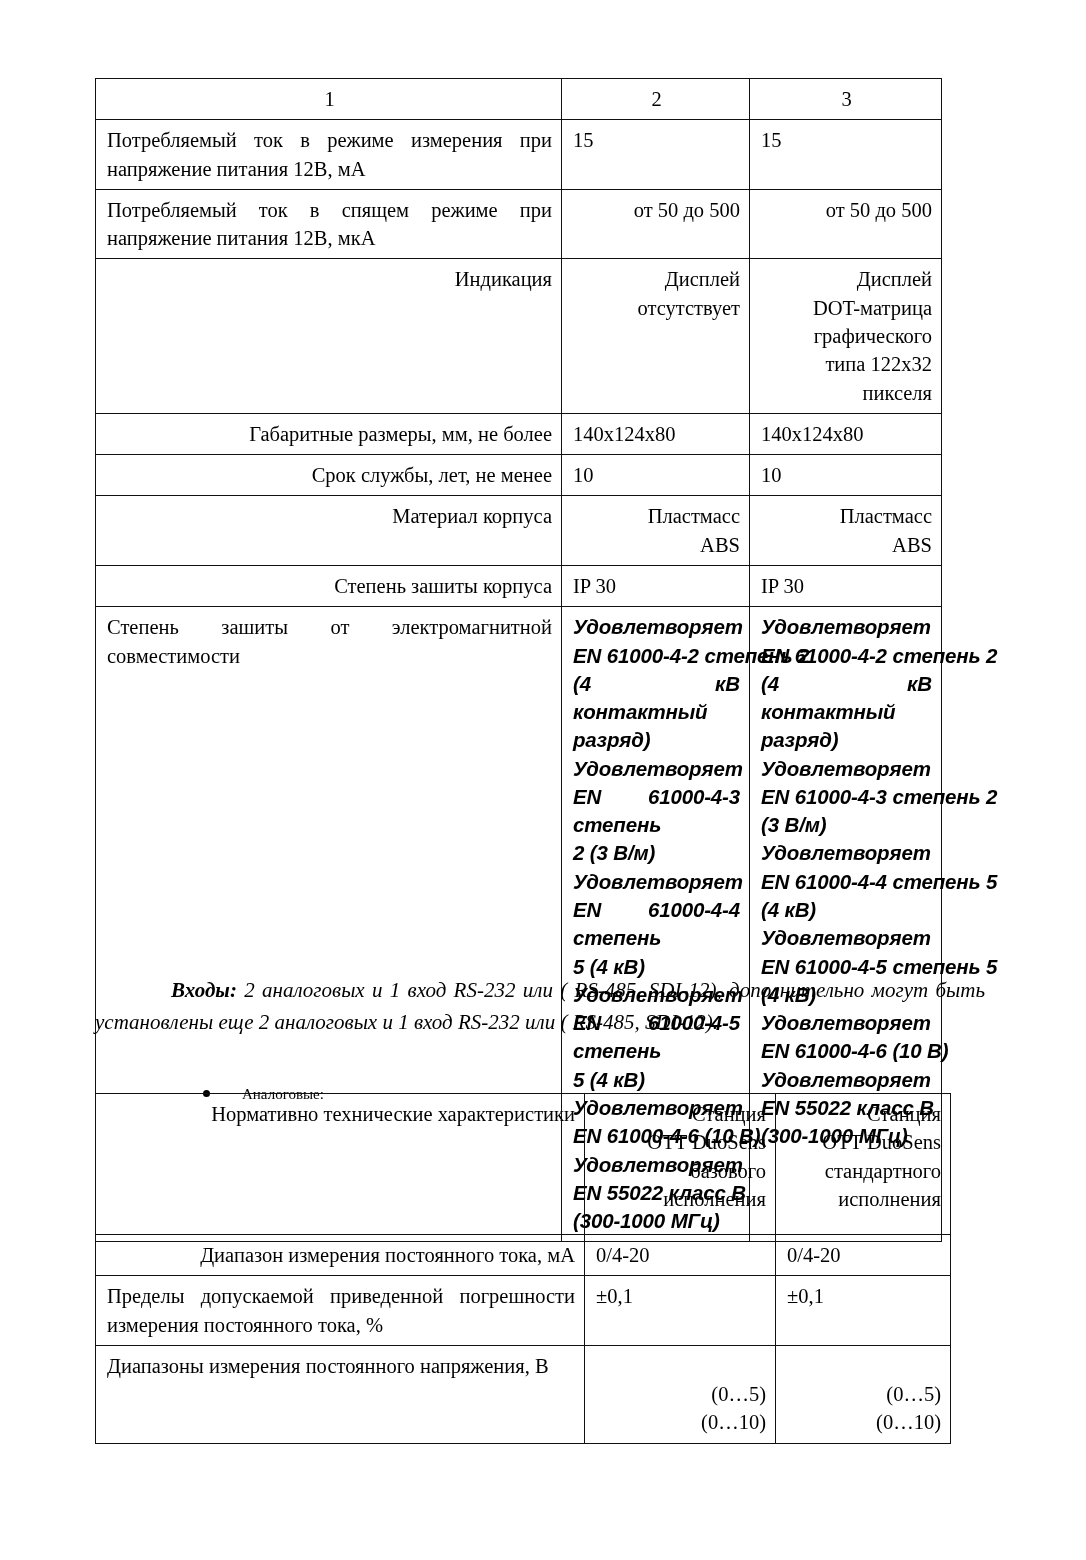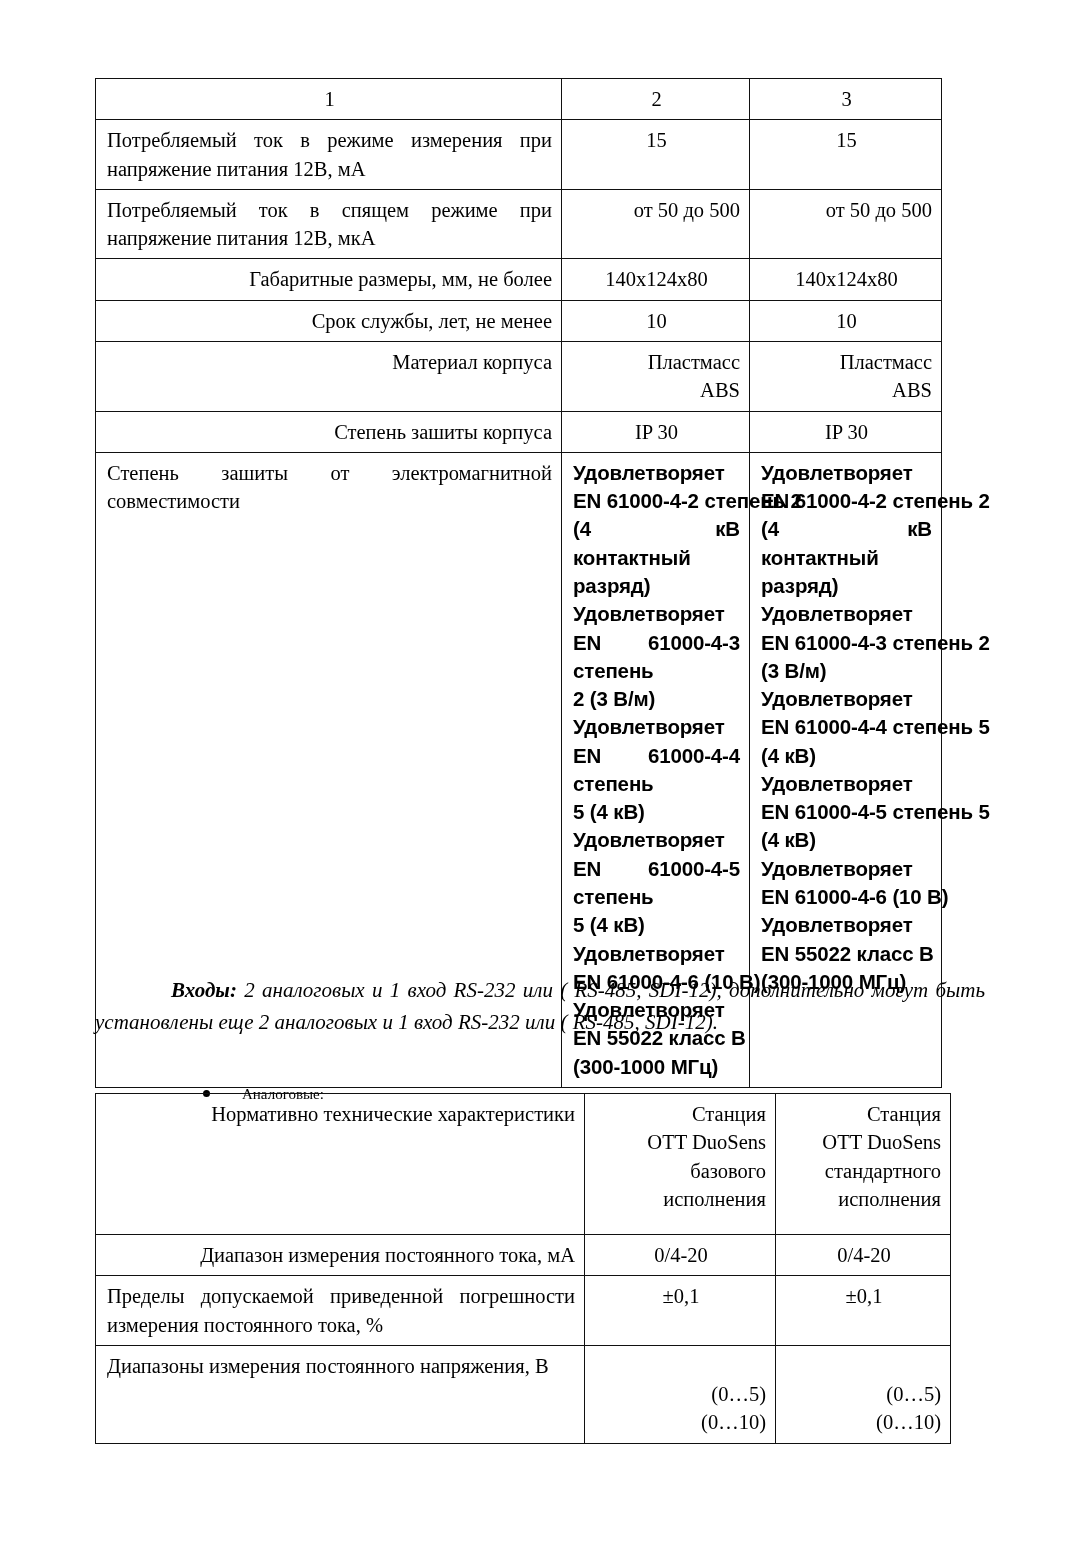--- a/index.html
+++ b/index.html
@@ -48,36 +48,37 @@
 
   #table-analog {
     left: 95px;
     top: 1093px;
     width: 855px;
   }
   #table-analog col.c1 { width: 489px; }
   #table-analog col.c2 { width: 191px; }
   #table-analog col.c3 { width: 175px; }
 
-  .c-center { text-align: center; }
+  .c-center { text-align: left; }
   .c-left   { text-align: right; }
   .c-just   { text-align: justify; text-align-last: left; }
 
   .hdr-num { text-align: center; font-size: 21px; padding-top: 5px; padding-bottom: 5px; }
 
   
   .emc {
     font-family: "Liberation Sans", "DejaVu Sans", sans-serif;
     font-size: 13.2px;
     line-height: 1.42;
     font-weight: 600;
     letter-spacing: -0.15px;
     padding: 7px 7px 7px 8px;
     text-align: justify;
     text-align-last: left;
+    font-style: italic;
   }
   .emc div { white-space: nowrap; }
   .emc div.j {
     white-space: normal;
     text-align: justify;
     text-align-last: justify;
   }
 
   .tall-indic { height: 140px; }
   .tall-emc   { height: 362px; margin-top: 8px; }
@@ -140,20 +141,34 @@
         <td class="c-center">15</td>
         <td class="c-center">15</td>
       </tr>
 
       <tr>
         <td class="c-just">Потребляемый ток в спящем режиме при напряжение питания 12В, мкА</td>
         <td class="c-left">от 50 до 500</td>
         <td class="c-left">от 50 до 500</td>
       </tr>
 
+      <tr>
+        <td class="c-left tall-indic">Индикация</td>
+        <td class="c-left linecell">
+            <div>Дисплей</div>
+            <div>отсутствует</div>
+          </td>
+        <td class="c-left linecell">
+            <div>Дисплей</div>
+            <div>DOT-матрица</div>
+            <div>графического</div>
+            <div>типа        122х32</div>
+            <div>пикселя</div>
+          </td>
+      </tr>
 
       <tr>
         <td class="c-left">Габаритные размеры, мм, не более</td>
         <td class="c-center">140х124х80</td>
         <td class="c-center">140х124х80</td>
       </tr>
 
 
       <tr>
         <td class="c-left">Срок службы, лет, не менее</td>

